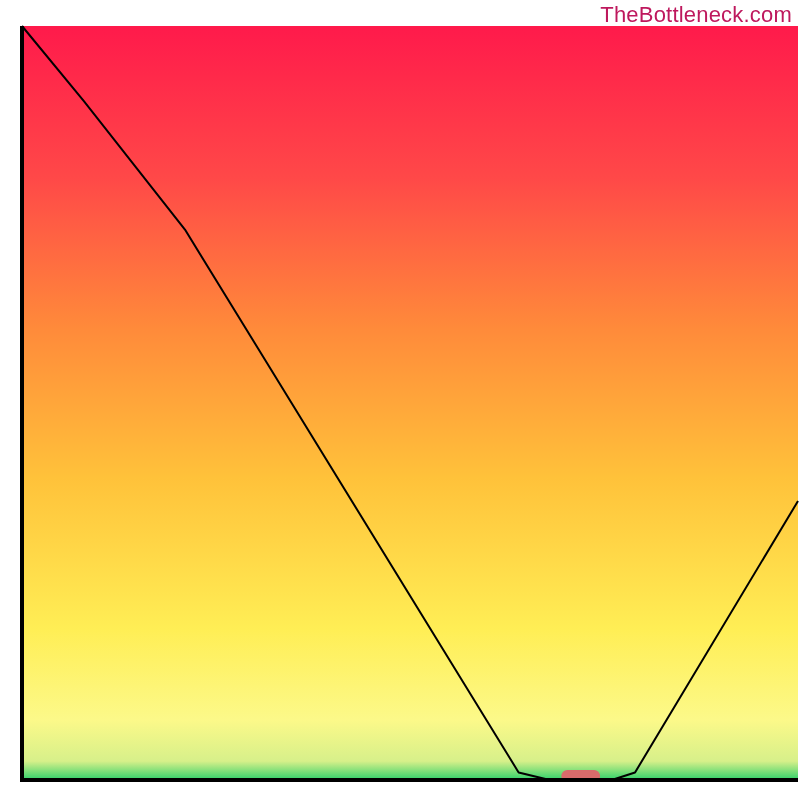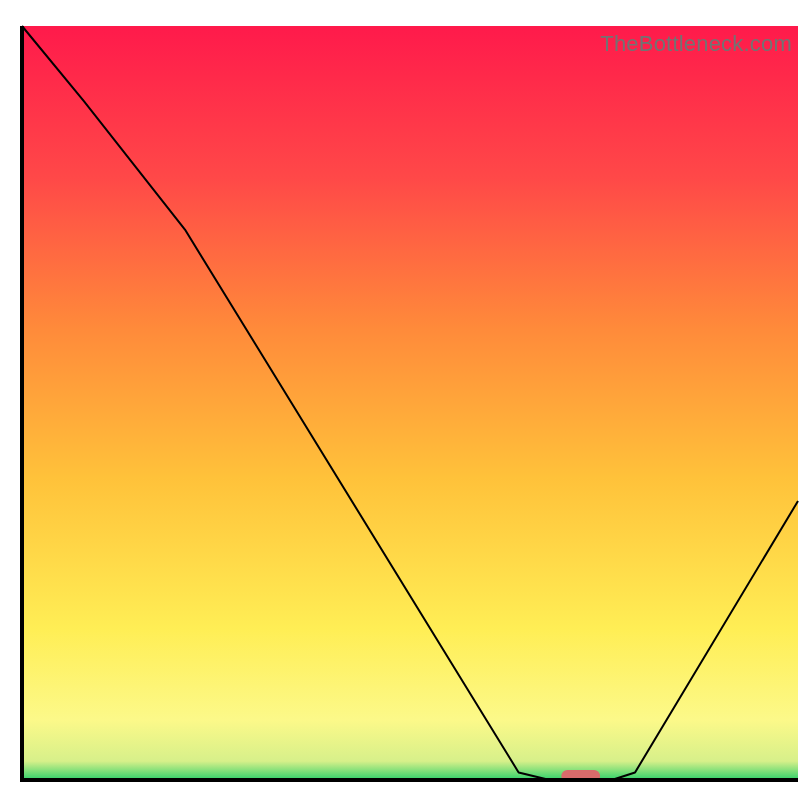--- a/index.html
+++ b/index.html
@@ -13,26 +13,25 @@
   }
   .chart-wrap {
     position: relative;
     width: 800px;
     height: 800px;
   }
   .watermark {
     position: absolute;
     top: 2px;
     right: 8px;
-    color: #737373;
+    color: #be185d;
     font-size: 22px;
     font-weight: 500;
     letter-spacing: 0.2px;
     user-select: none;
-    margin-top: 29px;
   }
   svg {
     display: block;
   }
 </style>
 </head>
 <body>
 
 <div class="chart-wrap">
   <div class="watermark">TheBottleneck.com</div>

